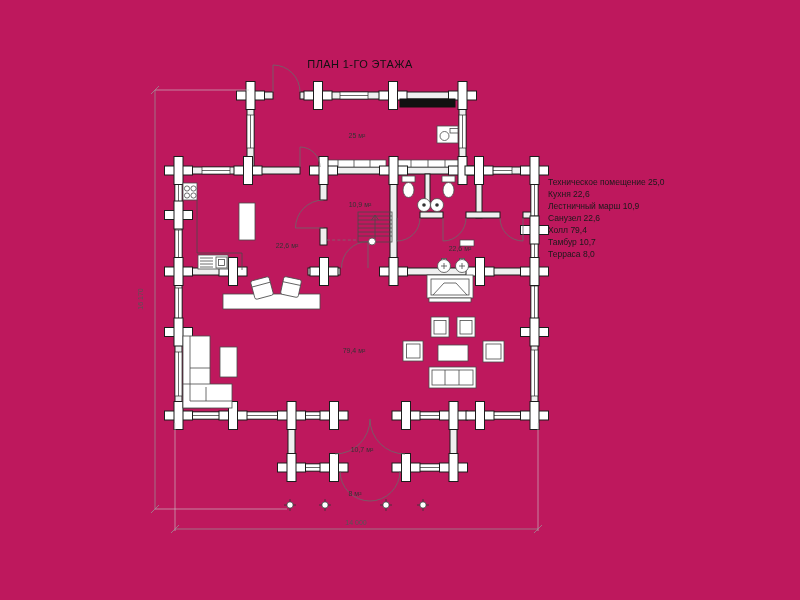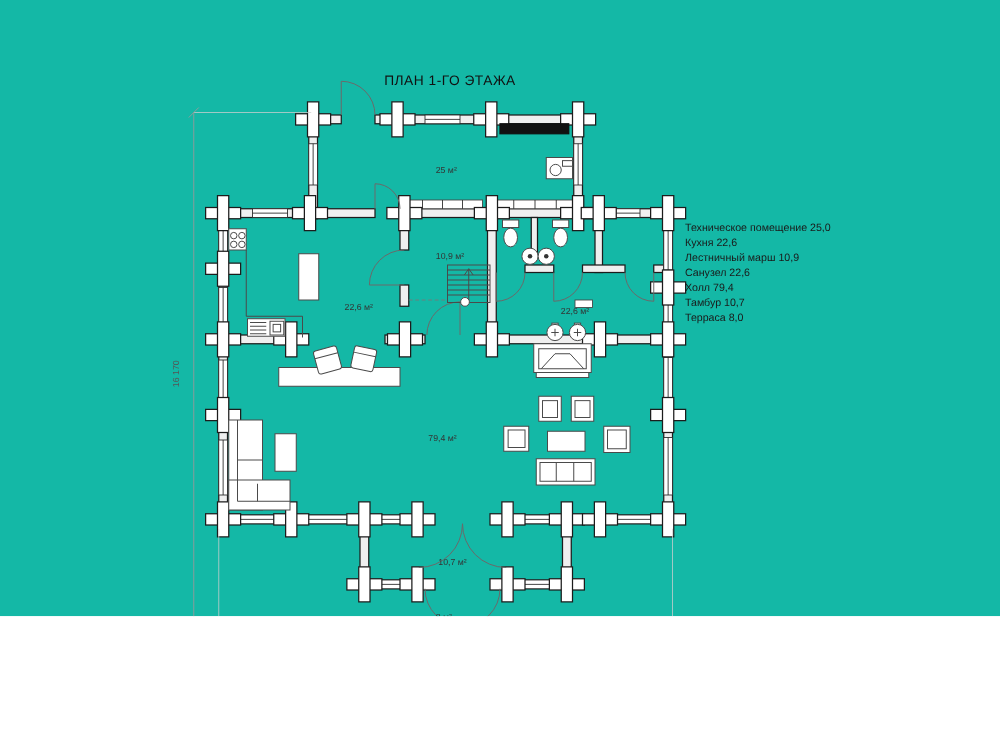--- a/index.html
+++ b/index.html
@@ -1,16 +1,16 @@
 <!DOCTYPE html>
 <html><head>
 <meta charset="utf-8">
 <style>
   html,body{margin:0;padding:0;background:#fff;}
-  .stage{position:relative;width:800px;height:493px;background:#14b8a6;overflow:hidden;
+  .stage{position:relative;width:800px;height:600px;background:#be185d;overflow:hidden;
          font-family:"Liberation Sans", sans-serif;}
   svg text{font-family:"Liberation Sans", sans-serif;fill:#1a1a1a;}
   .wall{fill:#efefef;stroke:#1c1c1c;stroke-width:1;}
   .cross{fill:#ffffff;stroke:#1c1c1c;stroke-width:1;}
   .winb{fill:#ffffff;stroke:#2a2a2a;stroke-width:.7;}
   .winl{stroke:#2a2a2a;stroke-width:.7;}
   .sill{fill:#ffffff;stroke:#444;stroke-width:.7;}
   .furn{fill:none;stroke:#4a4a4a;stroke-width:.8;}
   .furnw{fill:#ffffff;stroke:#4a4a4a;stroke-width:.8;}
   .door{fill:none;stroke:#6a6a6a;stroke-width:.8;}

